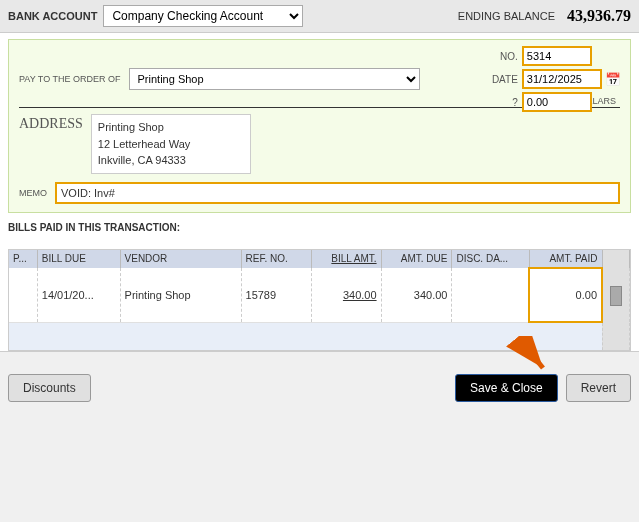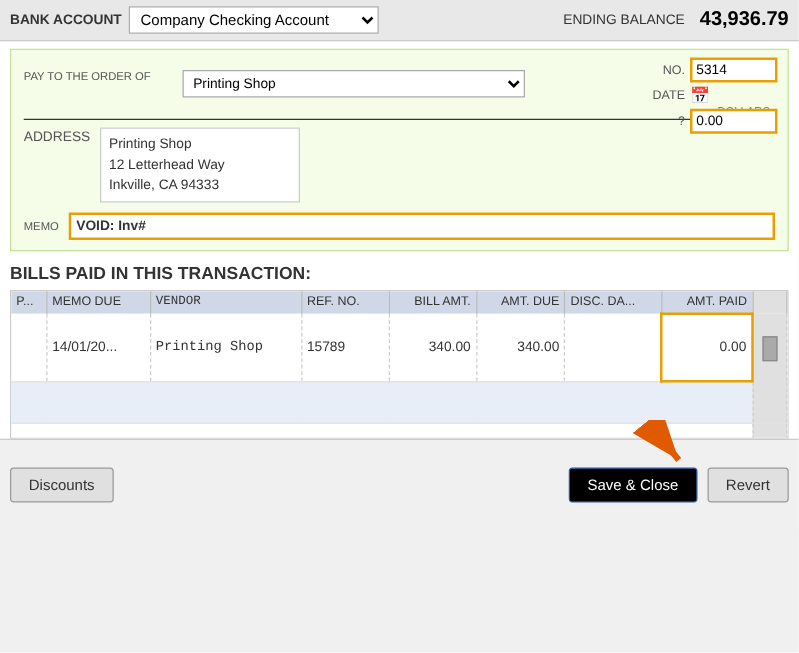--- a/index.html
+++ b/index.html
@@ -45,20 +45,21 @@
     .ending-balance-label {
       margin-left: auto;
       font-size: 11px;
       color: #333;
     }
     .ending-balance-value {
       font-size: 16px;
       font-weight: bold;
       color: #000;
       margin-left: 6px;
+      font-family: Liberation Serif, serif;
     }
 
     
     .check-area {
       background: #f5fce8;
       border: 1px solid #c8dfa0;
       margin: 6px 8px;
       padding: 8px 10px;
       position: relative;
     }
@@ -95,23 +96,23 @@
     .amount-input { width: 70px; }
     .cal-icon {
       font-size: 13px;
       cursor: pointer;
       color: #555;
     }
 
     
     .pay-row {
       display: flex;
-      align-items: flex-start;
-      gap: 25px;
-      margin-top: 8px;
+      align-items: center;
+      gap: 8px;
+      margin-top: 20px;
       margin-right: 200px;
     }
     .pay-label {
       font-size: 9px;
       color: #555;
       white-space: nowrap;
       text-transform: uppercase;
     }
     .pay-select {
       flex: 1;
@@ -135,24 +136,25 @@
     }
 
     
     .address-row {
       display: flex;
       align-items: flex-start;
       gap: 8px;
       margin-top: 6px;
     }
     .address-label {
-      font-size: 11px;
+      font-size: 14px;
       color: #555;
       text-transform: uppercase;
       margin-top: 2px;
+      font-family: Liberation Serif, serif;
     }
     .address-box {
       border: 1px solid #ccc;
       background: #fff;
       padding: 4px 6px;
       min-width: 160px;
       font-size: 11px;
       color: #333;
       line-height: 1.5;
     }
@@ -169,37 +171,37 @@
       color: #555;
       text-transform: uppercase;
     }
     .memo-input {
       flex: 1;
       height: 22px;
       font-size: 11px;
       border: 2px solid #e8a000;
       padding: 0 4px;
       background: #fff;
-      font-weight: bold;
+      font-weight: normal;
       color: #333;
     }
 
     
     .bills-section {
       flex: 1;
       display: flex;
       flex-direction: column;
       overflow: hidden;
       margin: 0 8px;
     }
     .bills-title {
-      font-size: 14px;
+      font-size: 10px;
       font-weight: bold;
       color: #333;
-      padding: 3px 0 6px 0;
+      padding: 3px 0 16px 0;
       text-transform: uppercase;
     }
     .bills-table-container {
       flex: 1;
       border: 1px solid #ccc;
       overflow: hidden;
       position: relative;
     }
     .bills-table {
       width: 100%;
@@ -230,23 +232,23 @@
       border-bottom: 1px solid #e0e0e0;
       color: #333;
     }
     .amt-paid-cell {
       border: 2px solid #e8a000 !important;
       text-align: right;
       padding-right: 4px !important;
     }
     .col-p { width: 18px; }
     .col-date { width: 65px; }
-    .col-vendor { width: 95px; font-family: Liberation Mono, monospace; }
+    .col-vendor { width: 95px; }
     .col-ref { width: 55px; }
-    .col-bill { width: 55px; text-align: right; }
+    .col-bill { width: 55px; text-align: right; text-decoration: underline; }
     .col-due { width: 55px; text-align: right; }
     .col-disc { width: 55px; text-align: right; }
     .col-amtpaid { width: 55px; text-align: right; }
 
     .scrollbar-col {
       width: 14px;
       background: #e0e0e0;
     }
 
     
@@ -307,20 +309,21 @@
 
   <div class="check-area">
 
     <div class="top-right-fields">
       <div class="field-row">
         <label>NO.</label>
         <input class="no-input" type="text" value="5314" style="">
       </div>
       <div class="field-row">
         <label>DATE</label>
+        <input class="date-input" type="text" value="31/12/2025" style="">
         <span class="cal-icon">📅</span>
       </div>
       <div class="field-row">
         <label>?</label>
         <input class="amount-input" type="text" value="0.00" style="">
       </div>
     </div>
 
     <div class="pay-row">
       <span class="pay-label">PAY TO THE ORDER OF</span>
@@ -349,21 +352,21 @@
 
   </div>
 
   <div class="bills-section">
     <div class="bills-title">BILLS PAID IN THIS TRANSACTION:</div>
     <div class="bills-table-container">
       <table class="bills-table">
         <thead>
           <tr>
             <th class="col-p">P...</th>
-            <th class="col-date">MEMO DUE</th>
+            <th class="col-date">BILL DUE</th>
             <th class="col-vendor">VENDOR</th>
             <th class="col-ref">REF. NO.</th>
             <th class="col-bill" style="text-align:right;">BILL AMT.</th>
             <th class="col-due" style="text-align:right;">AMT. DUE</th>
             <th class="col-disc">DISC. DA...</th>
             <th class="col-amtpaid" style="text-align:right;">AMT. PAID</th>
             <th class="scrollbar-col"></th>
           </tr>
         </thead>
         <tbody>

